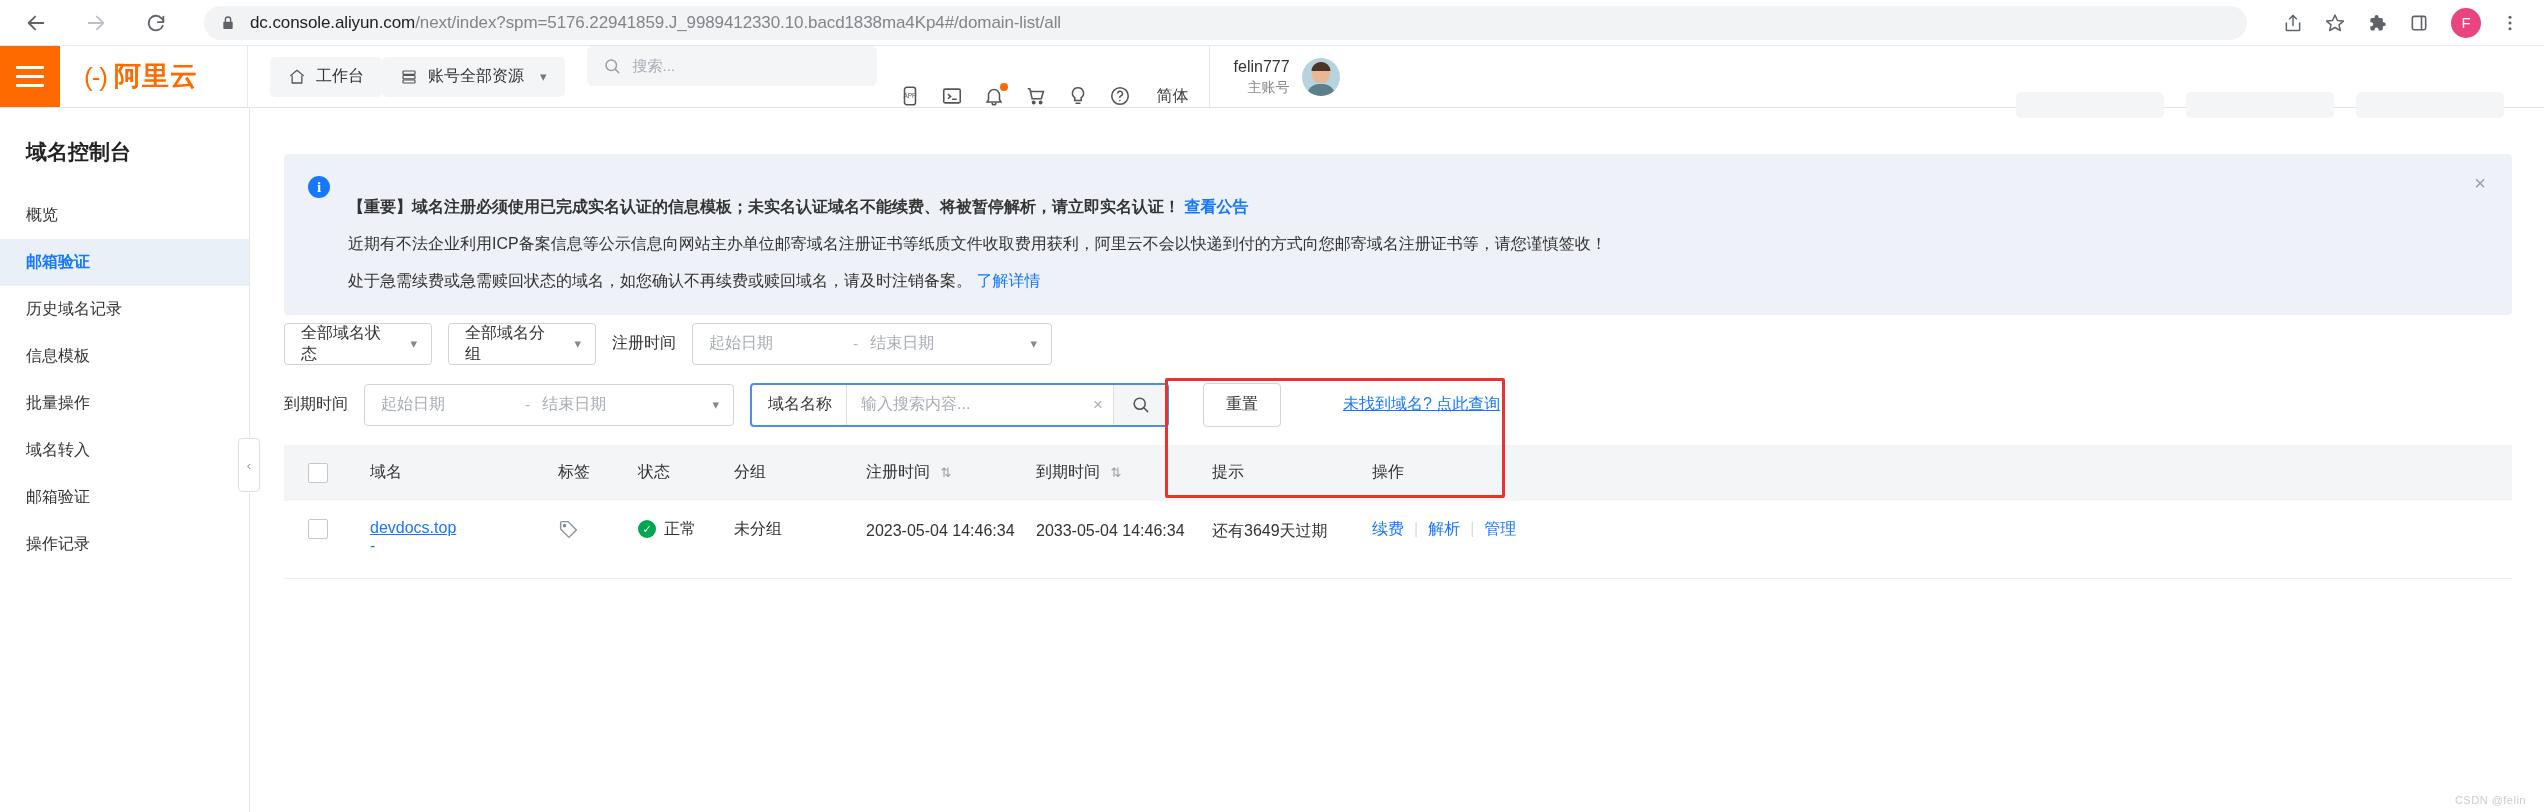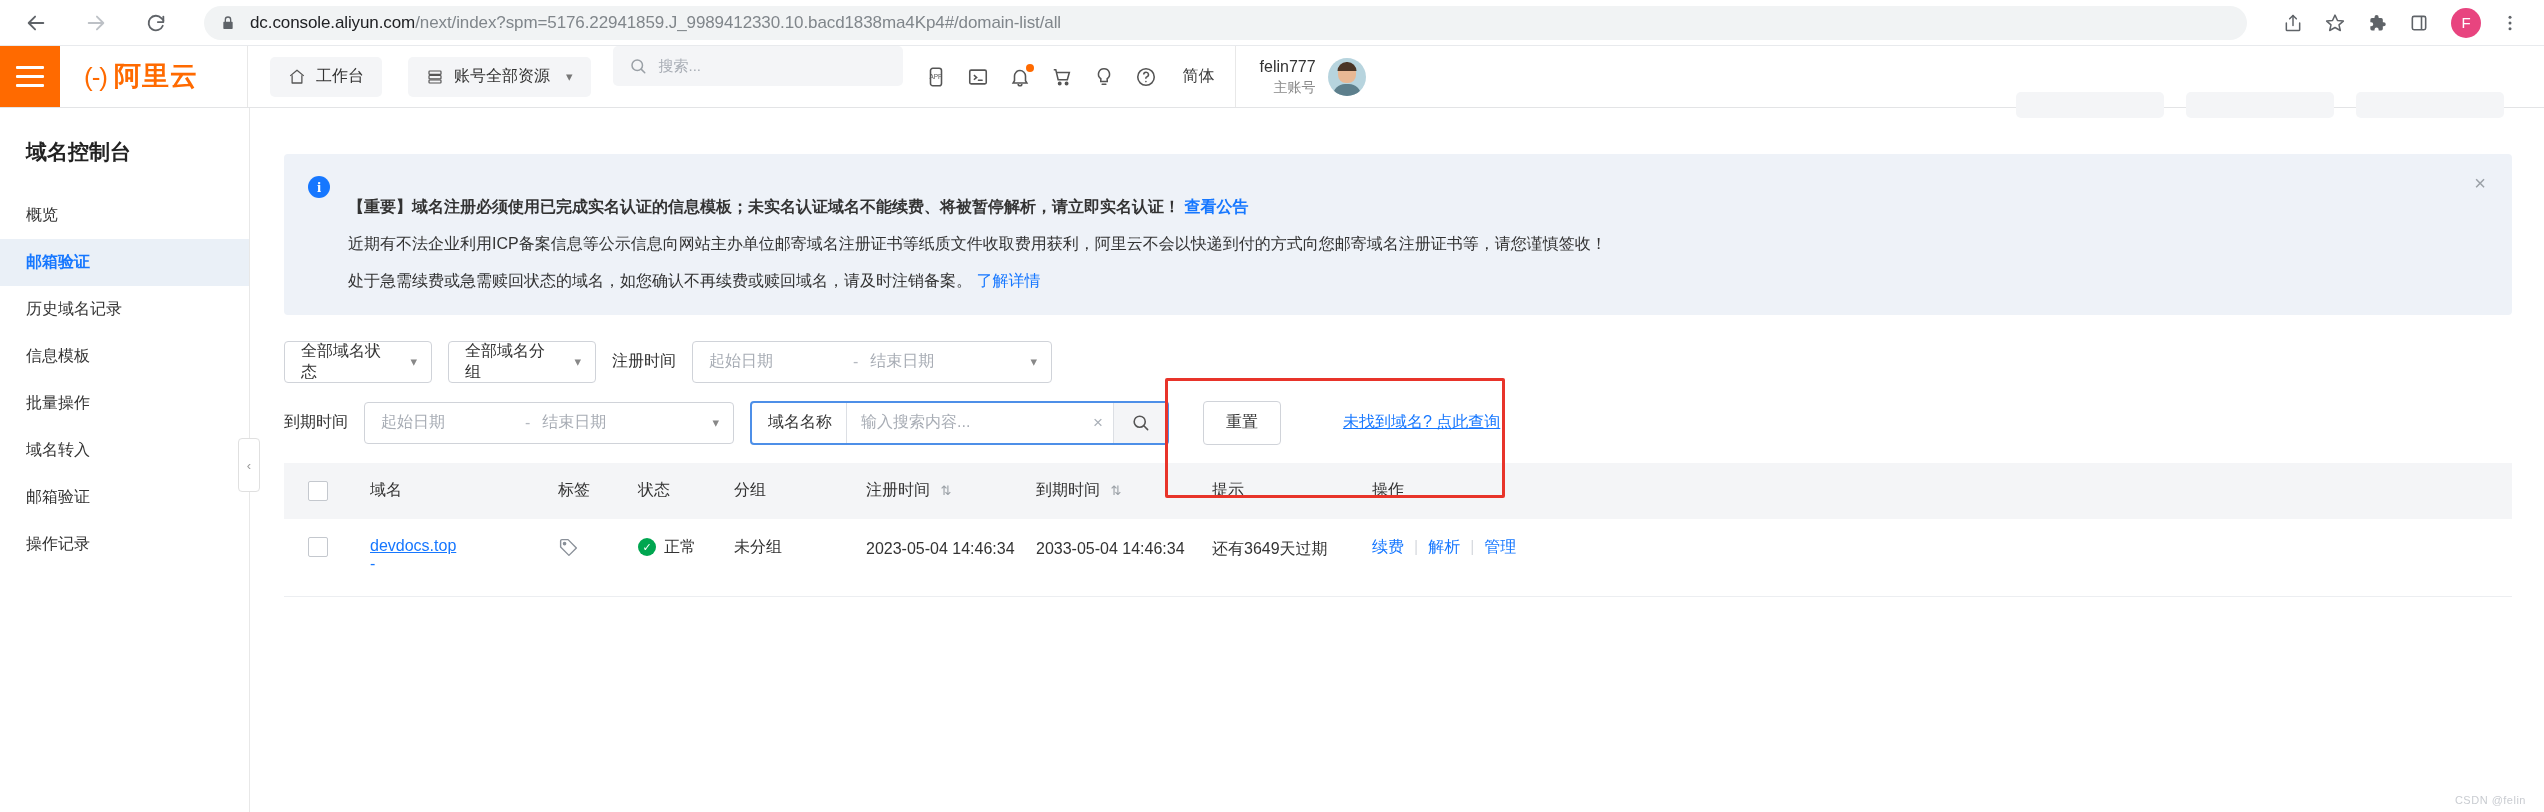--- a/index.html
+++ b/index.html
@@ -60,37 +60,37 @@
     border-radius: 1px; margin: 3px 0;
   }
   .burger-inner { display: flex; flex-direction: column; }
   .logo-zone {
     width: 188px; display: flex; align-items: center; padding-left: 24px;
     border-right: 1px solid #e8e8e8; flex: none;
   }
   .logo-mark { display: flex; align-items: center; gap: 7px; }
   .logo-bracket { color: #ff6a00; font-size: 26px; line-height: 1; font-weight: 400; letter-spacing: -1px; }
   .logo-cn { color: #ff6a00; font-size: 27px; font-weight: 700; letter-spacing: 1px; line-height: 1; }
-  .hdr-left { display: flex; align-items: center; gap: 26px; padding: 0 22px; flex: none; }
+  .hdr-left { display: flex; align-items: center; gap: 0; padding: 0 22px; flex: none; }
   .hdr-chip {
     height: 40px; background: #f4f5f7; border-radius: 5px;
     display: flex; align-items: center; gap: 10px; padding: 0 18px;
     font-size: 16px; color: #333; white-space: nowrap;
   }
   .hdr-chip svg { width: 18px; height: 18px; color: #555; flex: none; }
   .chev { font-size: 13px; color: #777; margin-left: 6px; }
   .hdr-search {
     width: 290px; height: 40px; background: #f4f5f7; border-radius: 5px;
     display: flex; align-items: center; gap: 12px; padding: 0 16px; flex: none;
   }
   .hdr-search svg { width: 18px; height: 18px; color: #9aa0a6; flex: none; }
   .hdr-search .ph { font-size: 15px; color: #a8adb5; }
   .hdr-nav { display: flex; align-items: center; gap: 26px; margin-left: 26px; }
   .hdr-nav a { font-size: 16px; color: #3d3d3d; text-decoration: none; white-space: nowrap; }
-  .hdr-icons { display: flex; align-items: center; gap: 20px; margin-left: 22px; }
+  .hdr-icons { display: flex; align-items: flex-end; gap: 20px; margin-left: 22px; }
   .hdr-ico { position: relative; display: flex; align-items: center; color: #555; }
   .hdr-ico svg { width: 22px; height: 22px; }
   .dot-badge {
     position: absolute; top: -2px; right: -3px; width: 8px; height: 8px;
     border-radius: 50%; background: #ff6a00;
   }
   .lang { font-size: 16px; color: #3d3d3d; margin-left: 6px; white-space: nowrap; }
   .hdr-user {
     display: flex; align-items: center; gap: 12px; padding: 0 20px 0 24px;
     border-left: 1px solid #e8e8e8; margin-left: 20px; flex: none;
@@ -152,21 +152,21 @@
   .banner-lines { display: flex; flex-direction: column; gap: 14px; margin-top: 21px; }
   .banner-line { font-size: 16px; color: #333; line-height: 1.45; }
   .banner-line.strong { font-weight: 700; }
   .lnk { color: #1677ff; text-decoration: none; }
   .banner-close {
     position: absolute; top: 20px; right: 22px; width: 20px; height: 20px;
     color: #9aa0a6; font-size: 20px; line-height: 18px; text-align: center;
   }
 
   
-  .filters { margin-top: 26px; }
+  .filters { margin-top: 8px; }
   .filter-row { display: flex; align-items: center; gap: 16px; margin-bottom: 18px; }
   .sel {
     height: 42px; border: 1px solid #d0d3d9; border-radius: 4px; background: #fff;
     display: flex; align-items: center; justify-content: space-between;
     padding: 0 14px 0 16px; font-size: 16px; color: #333; gap: 18px;
   }
   .sel .ar { color: #888; font-size: 13px; }
   .sel.w1 { width: 148px; }
   .sel.w2 { width: 148px; }
   .label-chip { font-size: 16px; color: #333; white-space: nowrap; }

